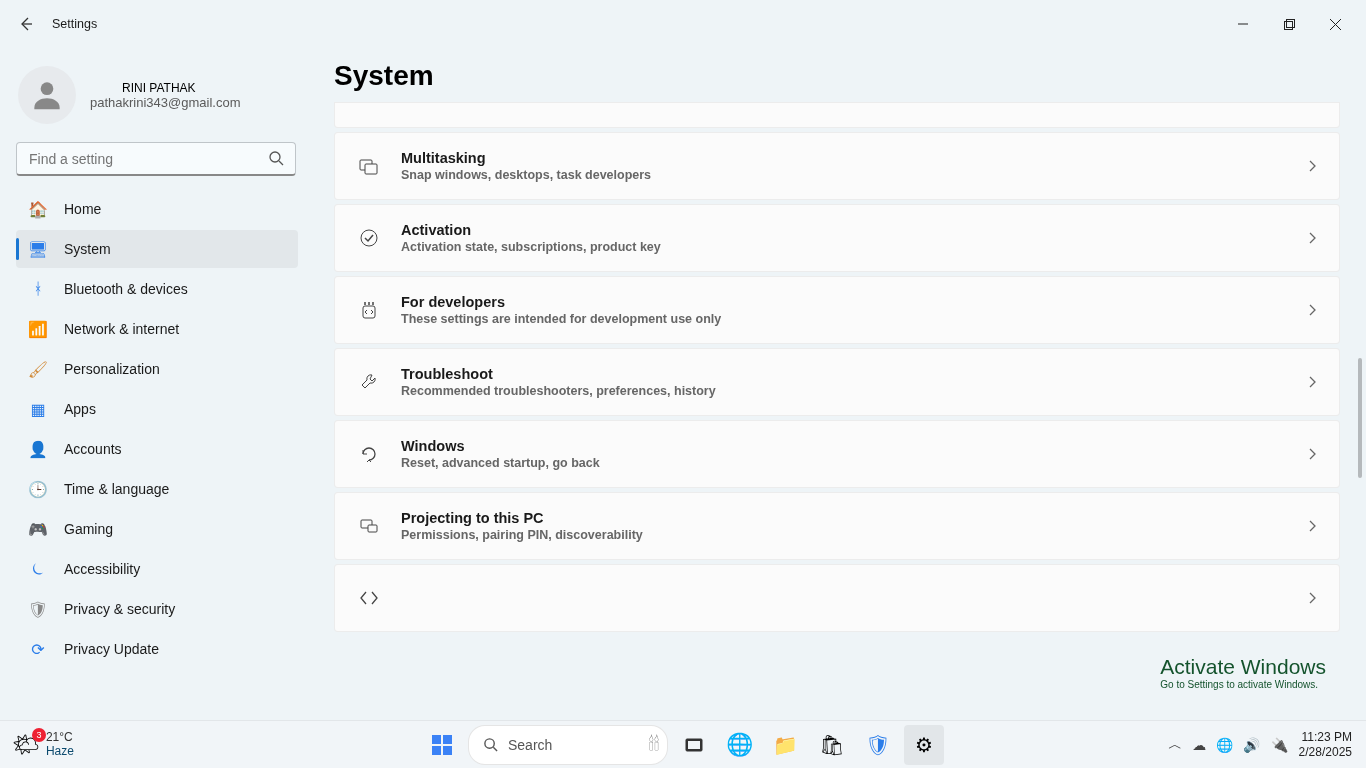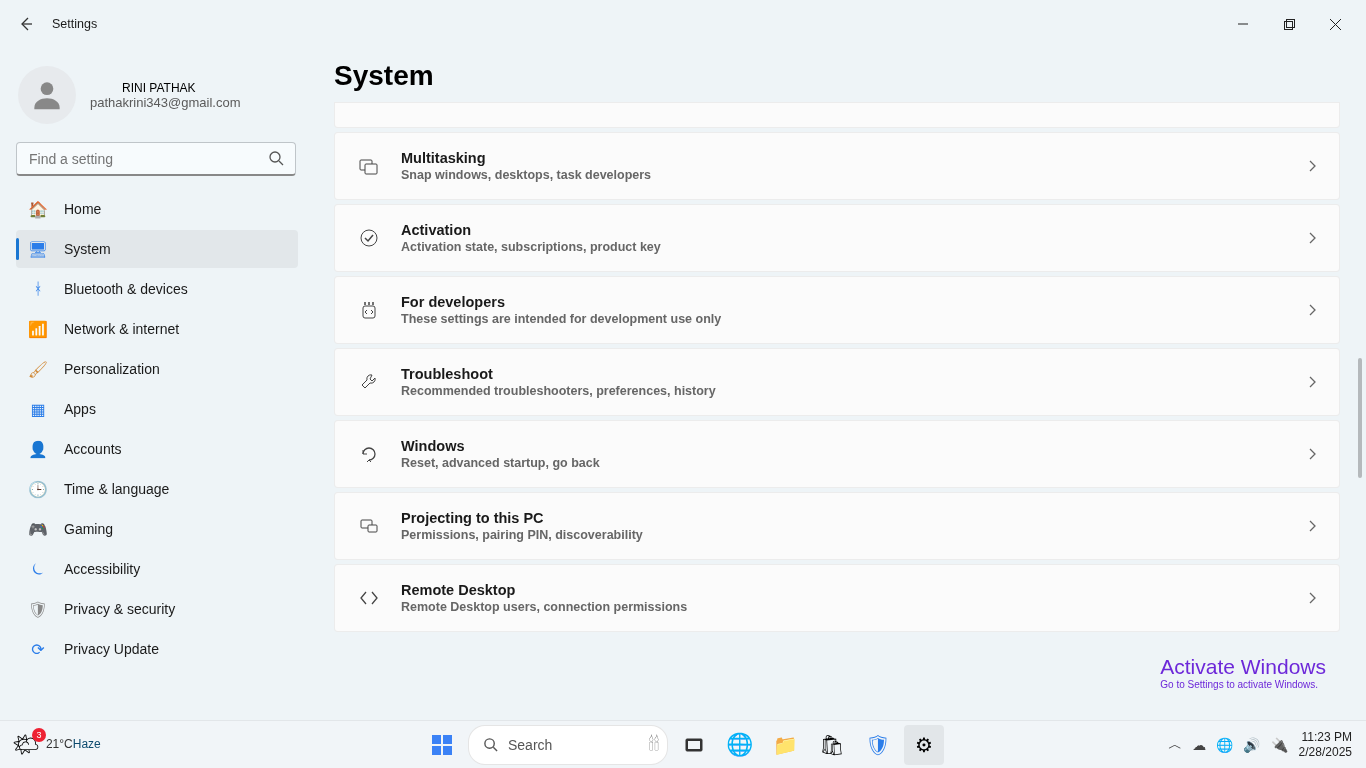--- a/index.html
+++ b/index.html
@@ -37,29 +37,29 @@
 
 .cards { display: flex; flex-direction: column; gap: 4px; font-weight: bold; }
 .card { background: #fbfbfb; border: 1px solid rgba(0,0,0,0.06); border-radius: 4px; height: 68px; display: flex; align-items: center; padding: 0 20px; cursor: pointer; }
 .card.partial-top { height: 26px; border-radius: 0 0 4px 4px; }
 .card-icon { width: 28px; margin-right: 18px; color: #404040; display:flex; align-items:center; justify-content:center; }
 .card-text { display: flex; flex-direction: column; gap: 2px; }
 .card-title { font-size: 14.5px; color: #1a1a1a; }
 .card-sub { font-size: 12.5px; color: #666; }
 .chev { margin-left: auto; color: #666; }
 
-.activate { position: absolute; right: 40px; bottom: 30px; text-align: left; color: #6d28d9; pointer-events: none; }
+.activate { position: absolute; right: 40px; bottom: 30px; text-align: left; color: #14532d; pointer-events: none; }
 .activate .l1 { font-size: 21px; }
 .activate .l2 { font-size: 10px; }
 
 .taskbar { position: absolute; bottom: 0; left: 0; right: 0; height: 48px; background: #f1f5f8; border-top: 1px solid rgba(0,0,0,0.06); display: flex; align-items: center; }
 .tb-left { display: flex; align-items: center; gap: 6px; padding-left: 12px; }
 .weather-icon { font-size: 22px; position: relative; }
 .weather-badge { position:absolute; top:-4px; right:-6px; background:#e23; color:#fff; border-radius:50%; width:14px; height:14px; font-size:9px; display:flex; align-items:center; justify-content:center; }
-.weather-txt { display:flex; flex-direction:row; line-height:1.1; font-size:12px; color:#333; }
+.weather-txt { display:flex; flex-direction:column; line-height:1.1; font-size:12px; color:#333; }
 .tb-center { position:absolute; left:50%; transform:translateX(-50%); display:flex; align-items:center; gap:6px; }
 .start-btn { width:40px; height:40px; display:flex; align-items:center; justify-content:center; border-radius:4px; cursor:pointer; }
 .tb-search { width:200px; height:40px; background:#fff; border:1px solid rgba(0,0,0,0.1); border-radius:17px; display:flex; align-items:center; padding:0 14px; gap:10px; font-size:14px; color:#555; position:relative; }
 .tb-search .deco { position:absolute; right:8px; font-size:18px; }
 .tb-icon { width:40px; height:40px; display:flex; align-items:center; justify-content:center; font-size:20px; cursor:pointer; border-radius:4px; }
 .tb-right { margin-left:auto; display:flex; align-items:center; gap:10px; padding-right:14px; }
 .tray-icon { font-size:14px; color:#444; cursor:pointer; }
 .clock { display:flex; flex-direction:column; align-items:flex-end; font-size:12px; line-height:1.2; color:#222; }
 
 svg { display:block; }
@@ -280,24 +280,20 @@
               <path d="M5 2l5 5-5 5" stroke="#666" fill="none" stroke-width="1.3"></path>
             </svg>
           </span>
         </div>
         <div class="card">
     <span class="card-icon">
             <svg width="20" height="20" viewBox="0 0 20 20">
               <path d="M7 4l-5 6 5 6M13 4l5 6-5 6" stroke="#444" fill="none" stroke-width="1.3"></path>
             </svg>
           </span>
-    <span class="card-text">
-      <span class="card-title">Remote Desktop</span>
-      <span class="card-sub">Remote Desktop users, connection permissions</span>
-    </span>
     <span class="chev">
             <svg width="14" height="14" viewBox="0 0 14 14">
               <path d="M5 2l5 5-5 5" stroke="#666" fill="none" stroke-width="1.3"></path>
             </svg>
           </span>
         </div>
       </div>
 
     <div class="scroll-track">
       <div class="scroll-thumb"></div>

